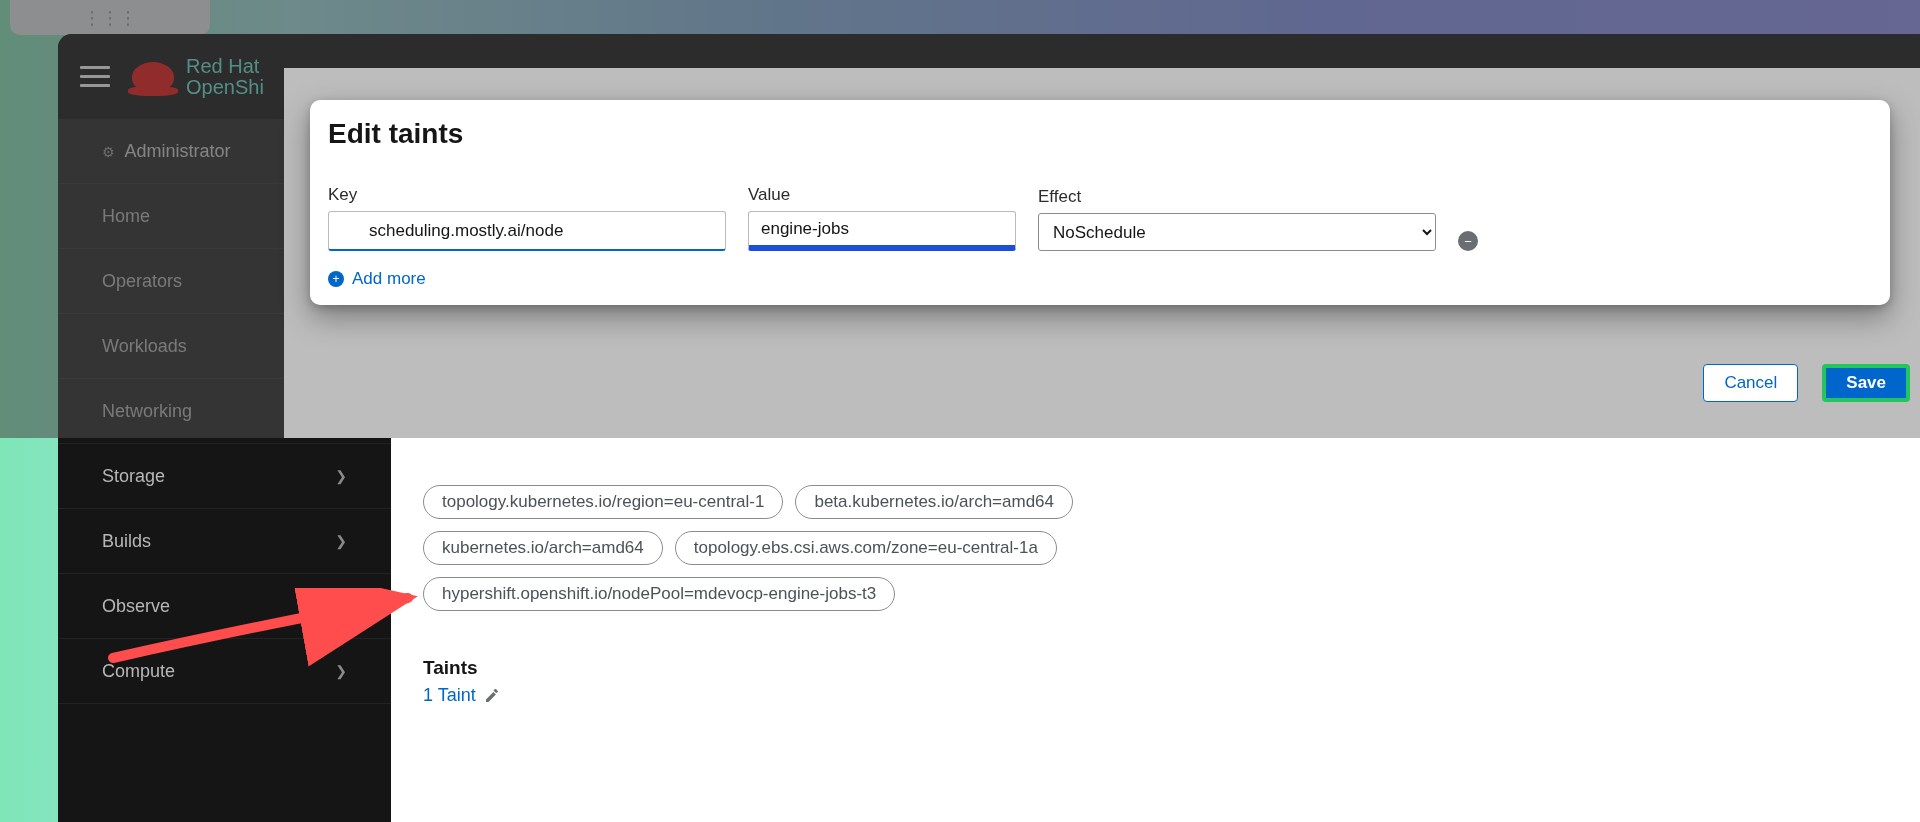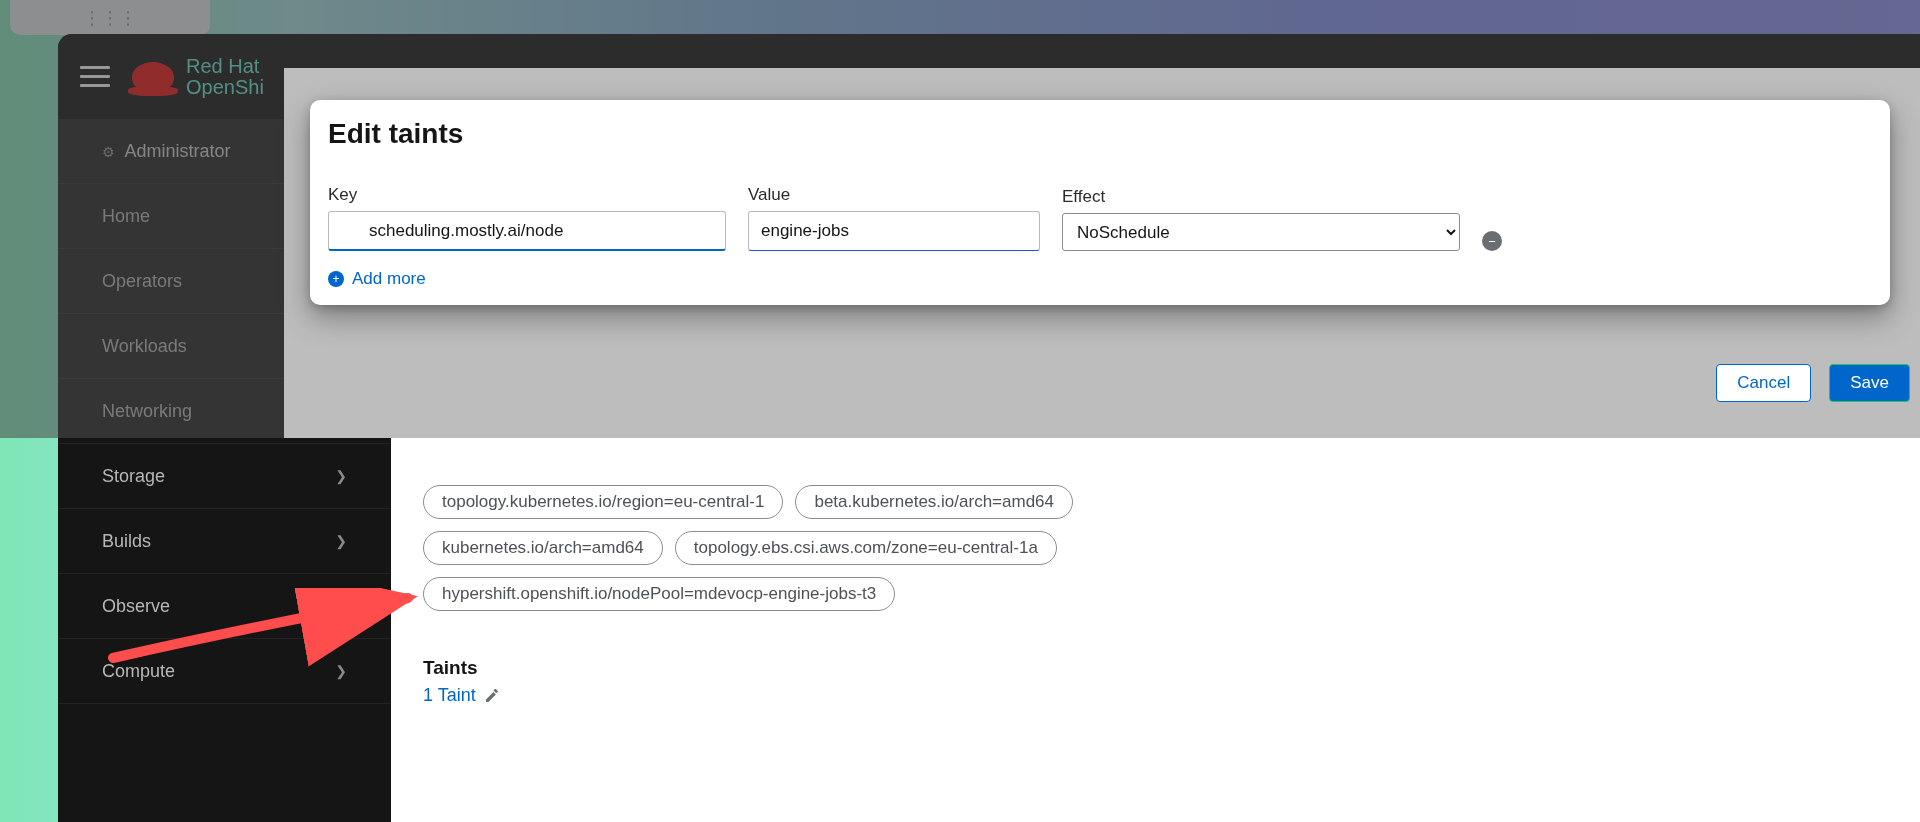--- a/index.html
+++ b/index.html
@@ -44,29 +44,29 @@
     .modal { position:absolute; left:310px; top:100px; right:30px;
              background:#fff; border-radius:10px;
              box-shadow:0 3px 8px rgba(0,0,0,0.2), 0 12px 30px rgba(0,0,0,0.35);
              padding:18px 10px 0 10px; }
     .modal-title { font-size:28px; font-weight:600; color:#151515; padding-left:8px; margin-bottom:18px; }
     .field-row { display:flex; gap:22px; align-items:flex-end; padding:0 8px; }
     .field { display:flex; flex-direction:column;margin-top:17px; }
     .field label { font-size:17px; color:#2b2b2b; margin-bottom:6px; }
     .txt { height:40px; border:1px solid #b8bbbe; border-radius:3px; padding:0 12px; font-size:17px; color:#151515; background:#fff; }
     #key-field { width:398px; border-bottom:2px solid #06c;padding-left:40px; }
-    #val-field { width:292px; border-bottom:1px solid #1d4ed8; }
+    #val-field { width:268px; border-bottom:6px solid #1d4ed8; }
     .sel { width:398px; height:38px; border:1px solid #8a8d90; border-radius:3px; padding:8px 10px; font-size:17px; color:#151515; background:#fff; }
     .remove-btn { width:20px; height:20px; border-radius:50%; background:#6a6e73; color:#fff; display:flex; align-items:center; justify-content:center; font-size:13px; cursor:pointer; border:none; }
     .add-more { display:flex; align-items:center; gap:8px; color:#06c; font-size:17px; padding:18px 8px 16px 8px; cursor:pointer; }
     .plus-circ { width:16px;height:16px;border-radius:50%;background:#06c;color:#fff;display:flex;align-items:center;justify-content:center;font-size:12px;}
-    .modal-actions { position:absolute; left:310px; right:10px; top:364px; display:flex; justify-content:flex-end; gap:18px; }
+    .modal-actions { position:absolute; left:310px; right:10px; top:364px; display:flex; justify-content:flex-end; gap:24px; }
     .btn { height:38px; padding:0 20px; border-radius:4px; font-size:17px; cursor:pointer; }
     .btn-cancel { background:#fff; color:#06c; border:1px solid #06c; }
-    .btn-save { background:#0066cc; color:#fff; border:1px solid #22c55e; }
+    .btn-save { background:#0066cc; color:#fff; border:4px solid #22c55e;font-weight:bold; }
   </style>
 </head>
 <body>
 
 <div class="bg-gradient"></div>
 <div class="mac-tab">⋮⋮⋮</div>
 
 <div class="window">
   <div class="topbar">
     <div class="hamburger">

